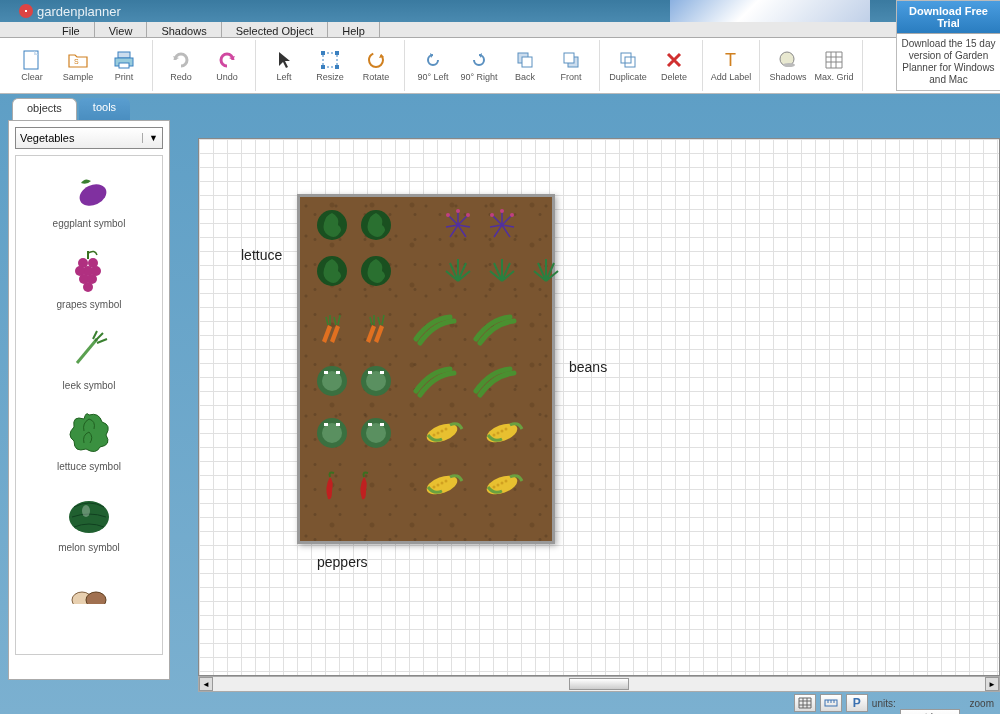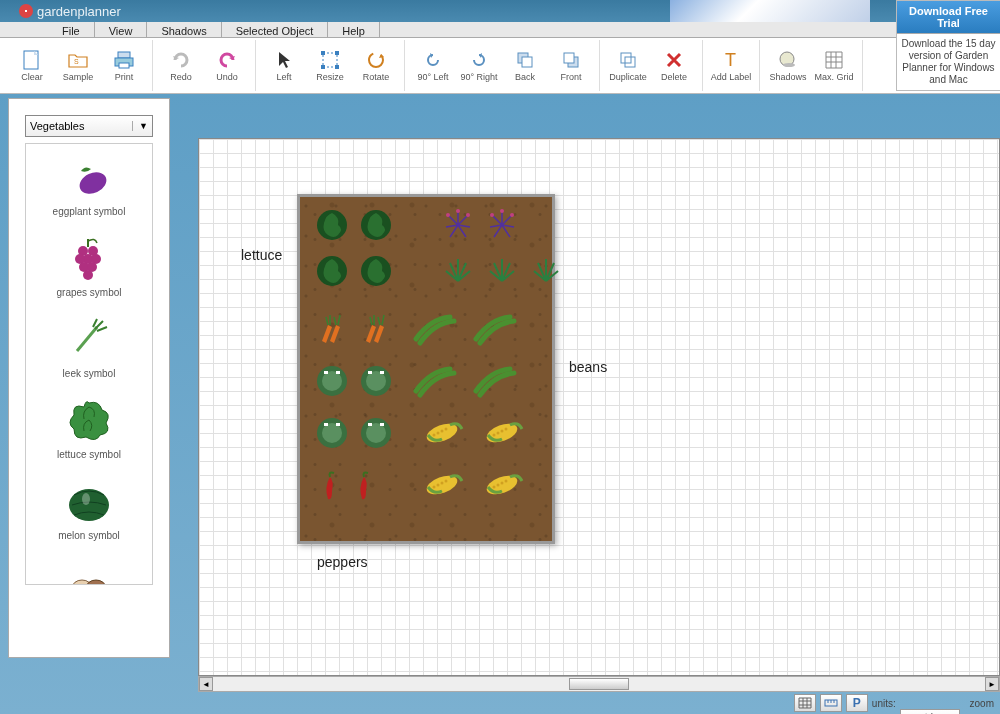--- a/index.html
+++ b/index.html
@@ -33,24 +33,24 @@
 
 
 .main { position: absolute; top: 98px; left: 0; right: 0; bottom: 0; display: flex; }
 
 
 .left-panel { width: 178px; padding: 0 8px; }
 .panel-tabs { display: flex; height: 22px; margin-left:4px; }
 .panel-tab { padding: 3px 14px; font-size: 11px; border-radius: 6px 6px 0 0; margin-right: 2px; cursor:pointer; }
 .panel-tab.active { background: #fff; color:#333; border:1px solid #aaa; border-bottom:none;}
 .panel-tab.inactive { background: linear-gradient(#5a9ed0,#4a8ec0); color: #fff; }
-.panel-body { background: #fff; border: 1px solid #aaa; height: 560px; padding: 16px; }
+.panel-body { background: #fff; border: 1px solid #aaa; height: 560px; padding: 6px; }
 .dropdown { width: 100%; height: 22px; border: 1px solid #888; display:flex; align-items:center; justify-content:space-between; padding:0 4px; font-size:11px; background:linear-gradient(#fff,#eee); cursor:pointer;}
 .dropdown .arrow { font-size:9px; border-left:1px solid #aaa; padding-left:6px;}
-.obj-list { border:1px solid #ccc; margin-top:6px; height:442px; overflow-y:scroll; }
+.obj-list { border:1px solid #ccc; margin-top:6px; height:500px; overflow-y:scroll; }
 .obj-item { display:flex; flex-direction:column; align-items:center; padding:8px 4px; cursor:pointer;}
 .obj-item .thumb { width:50px; height:50px; display:flex;align-items:center;justify-content:center; }
 .obj-item .cap { font-size:10px; color:#555; margin-top:4px;}
 
 
 .canvas-wrap { flex: 1; position: relative; margin-left: 20px; }
 .canvas-tabs { position:absolute; right:0; top:8px; display:flex; gap:4px; z-index:5;}
 .ctab { padding:4px 20px; font-size:11px; border-radius:6px 6px 0 0; cursor:pointer;}
 .ctab.design { background:#fff; color:#333; border:1px solid #999; border-bottom:none;}
 .ctab.preview { background:linear-gradient(#6ab0e0,#4a90c0); color:#fff;}
@@ -264,20 +264,24 @@
           </svg>
         </span>
         <span class="lbl">Max. Grid</span>
       </div>
   </div>
 </div>
 
 <div class="main">
 
   <div class="left-panel">
+    <div class="panel-tabs">
+      <div class="panel-tab active">objects</div>
+      <div class="panel-tab inactive">tools</div>
+    </div>
     <div class="panel-body">
       <div class="dropdown">
         <span>Vegetables</span>
         <span class="arrow">▼</span>
       </div>
       <div class="obj-list">
         <div class="obj-item">
           <span class="thumb">
               <svg width="44" height="44">
                 <ellipse cx="26" cy="28" rx="14" ry="10" fill="#8030a0" transform="rotate(-25 26 28)"></ellipse>

